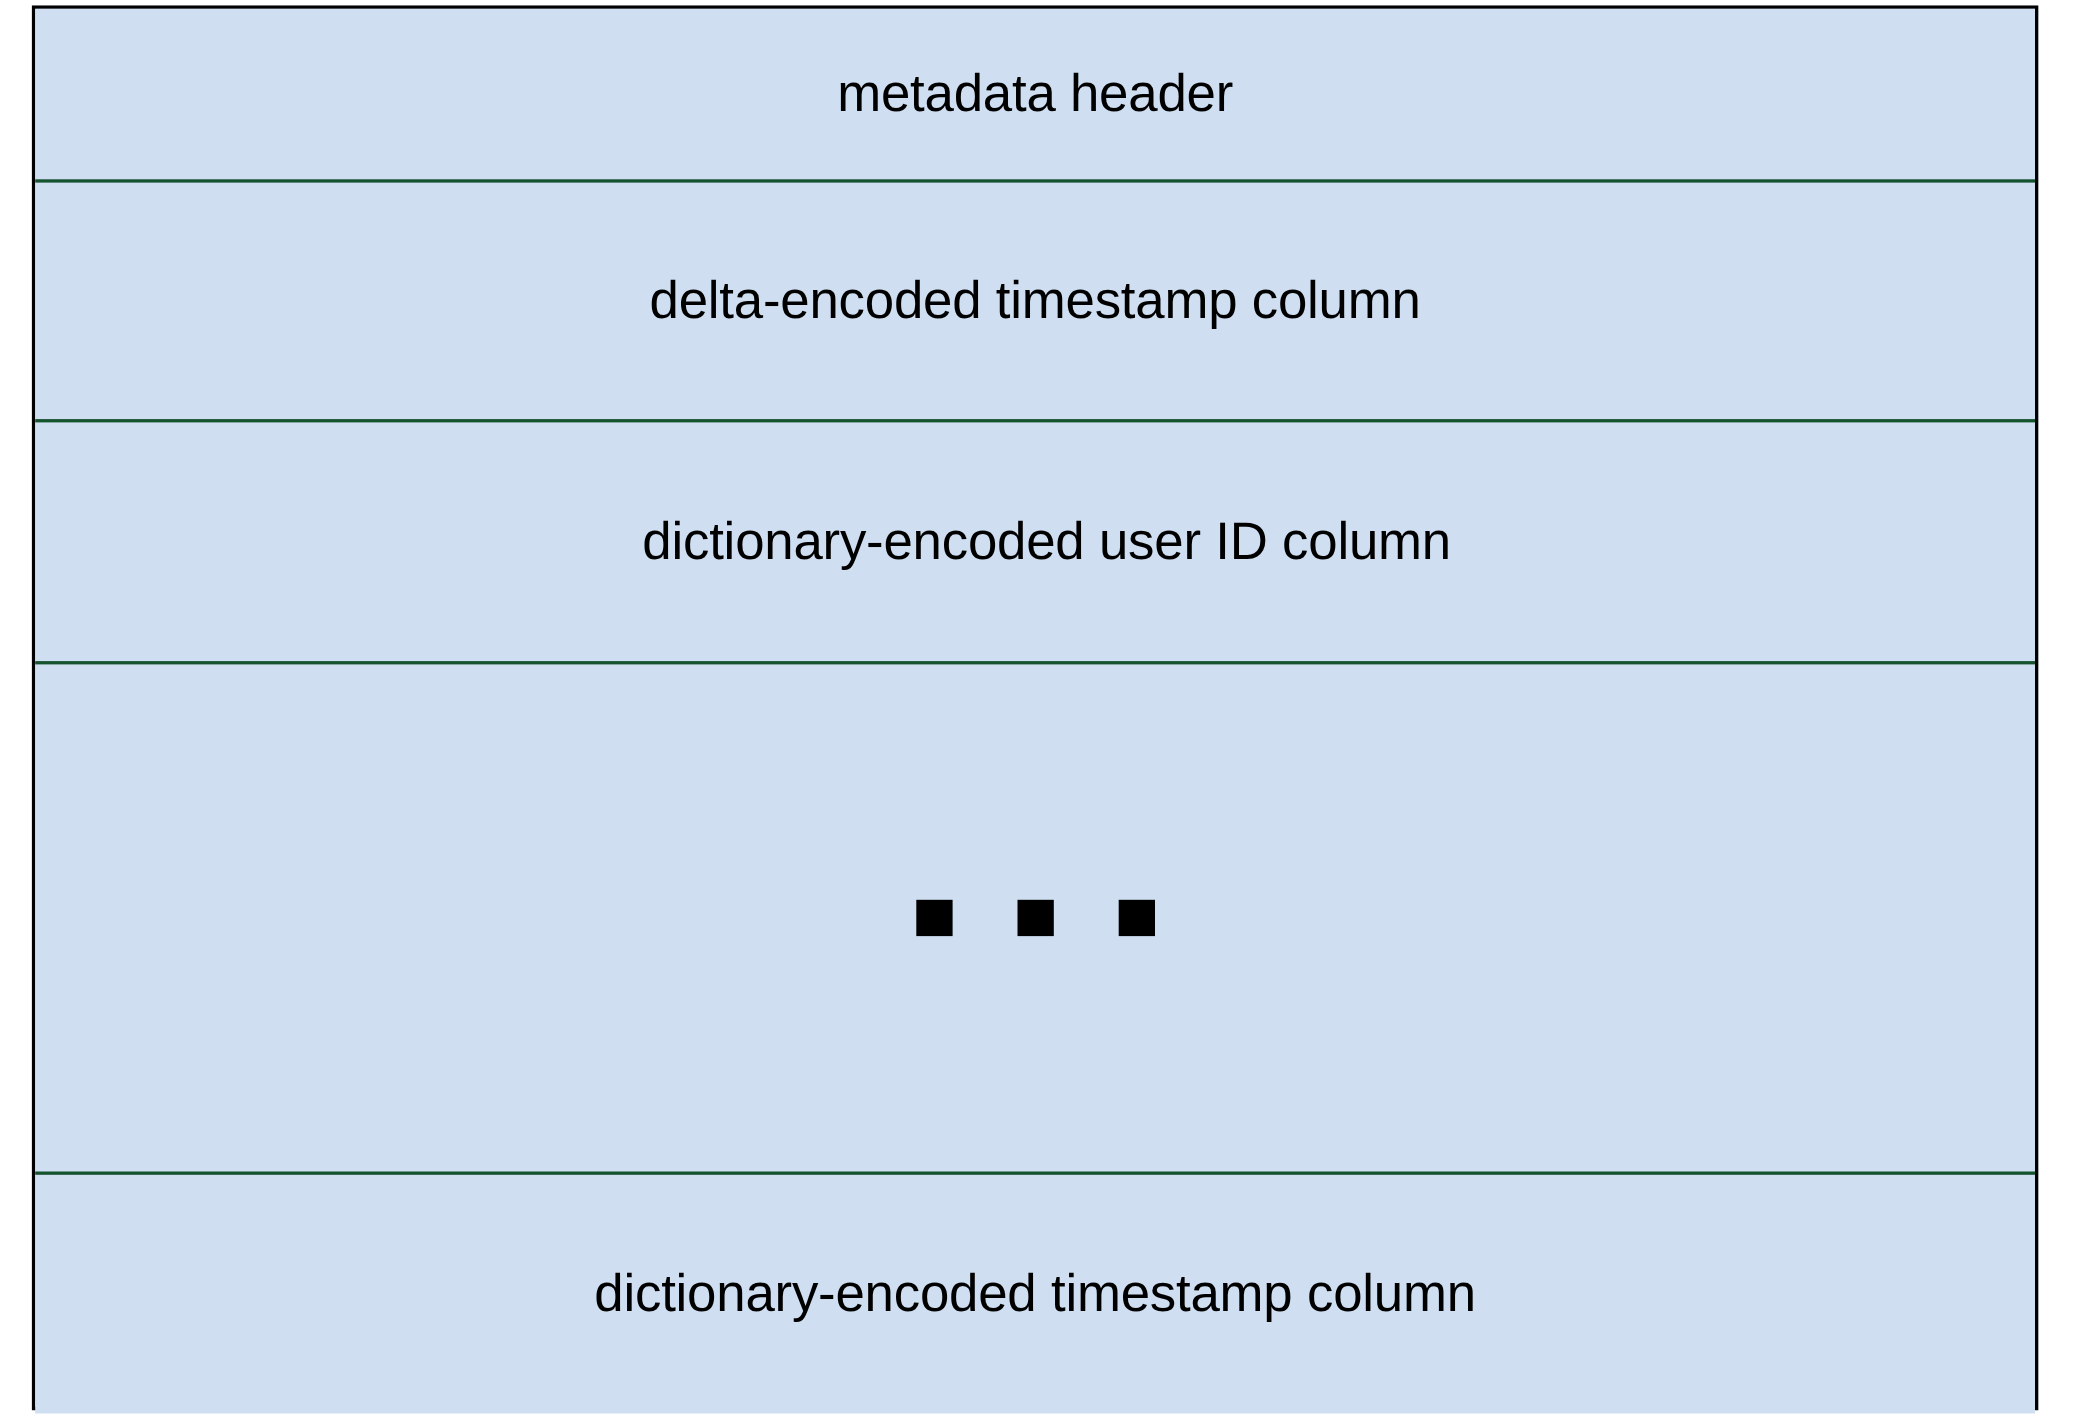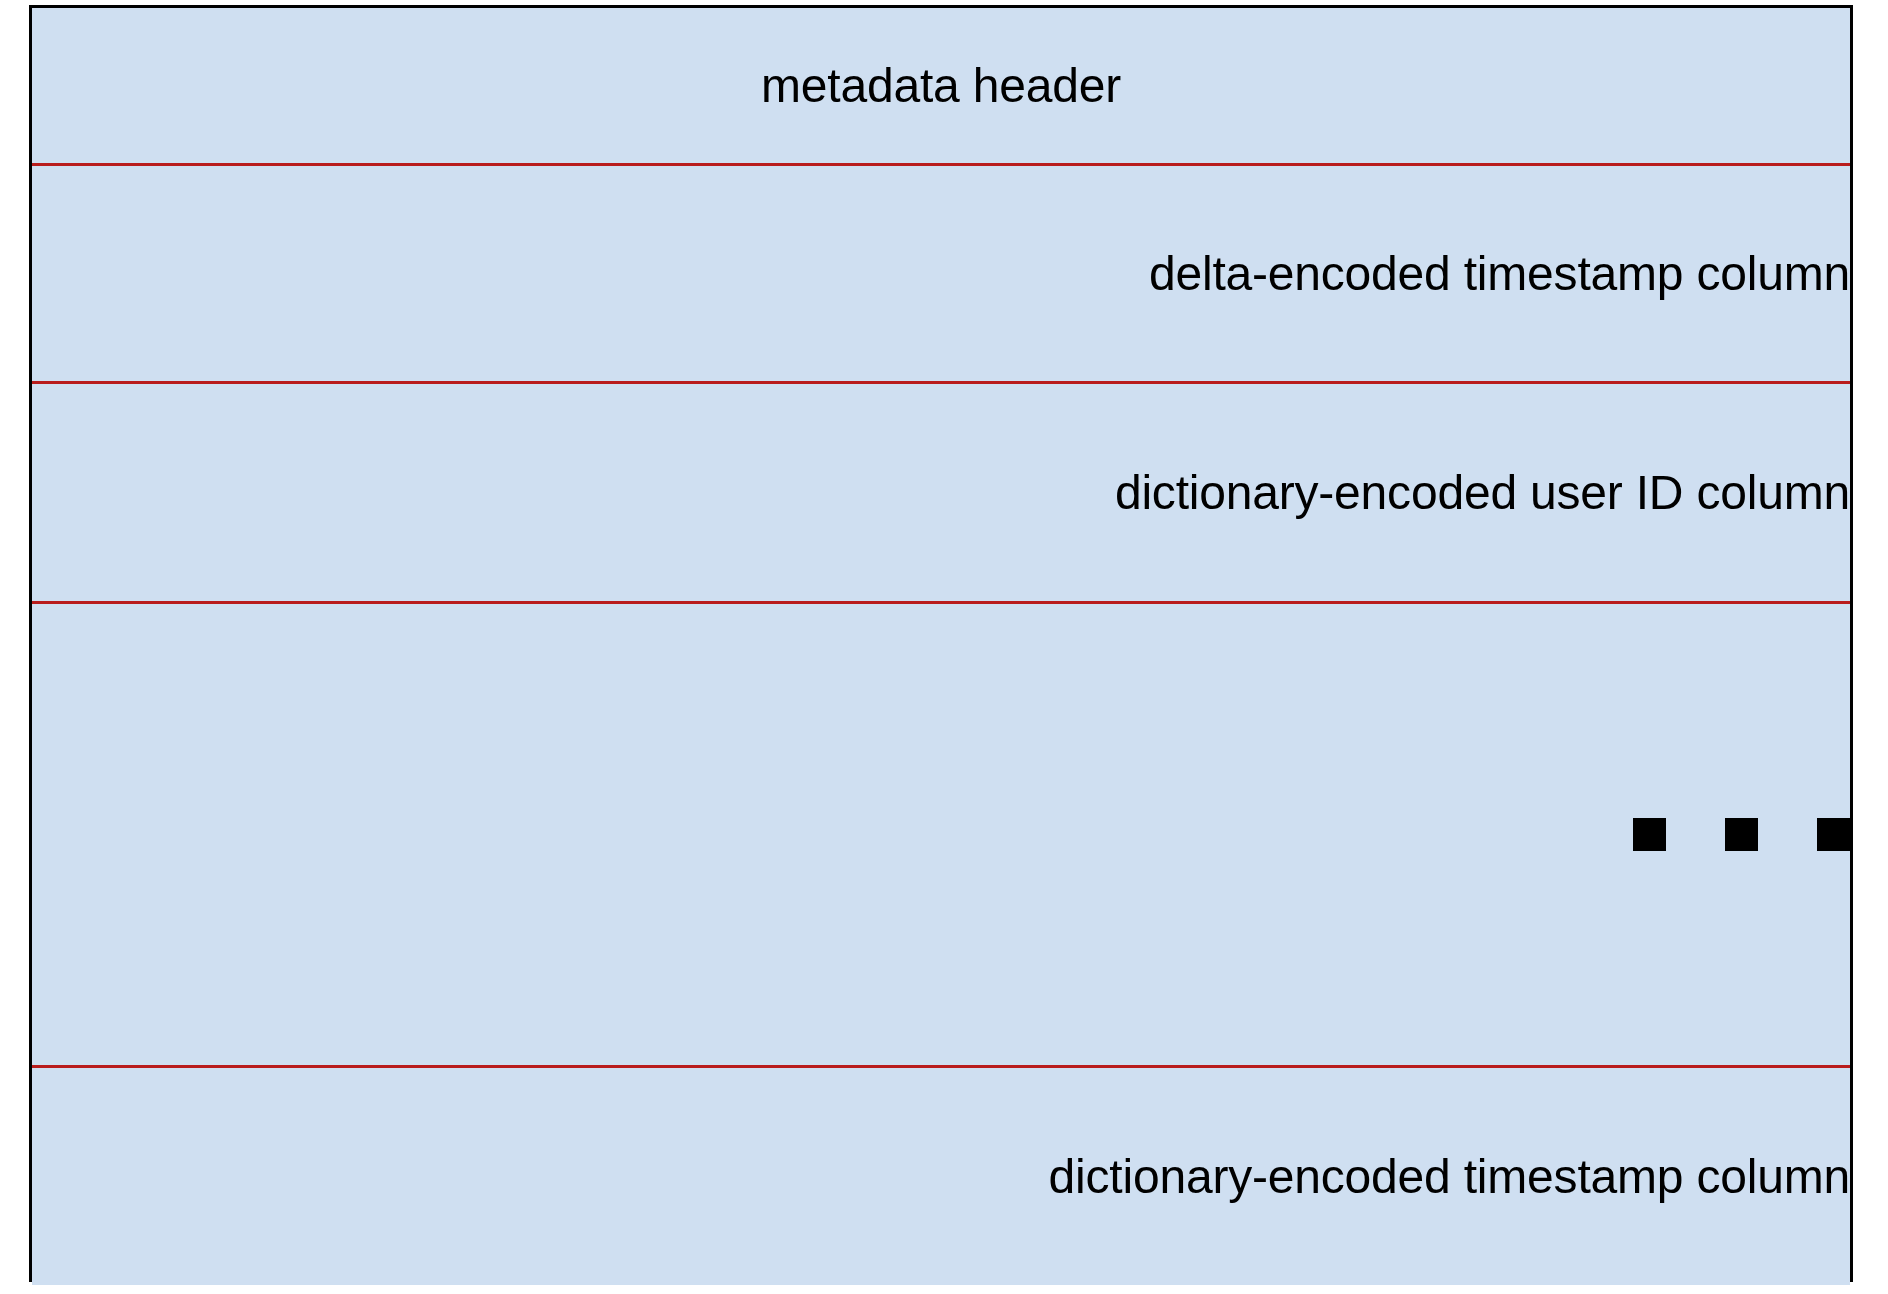--- a/index.html
+++ b/index.html
@@ -40,22 +40,21 @@
     box-sizing: border-box;
     background: #cfdff1;
     display: flex;
     align-items: center;
     justify-content: center;
     flex: none;
   }
 
   
   .segment + .segment {
-    border-top: 3px solid #b91c1c;
-    justify-content: flex-end;
+    border-top: 3px solid #14532d;
   }
 
   .segment-label {
     font-family: "Liberation Sans", sans-serif;
     font-size: 48px;
     font-weight: normal;
     color: #000000;
     line-height: 1;
     letter-spacing: -0.2px;
     white-space: nowrap;

